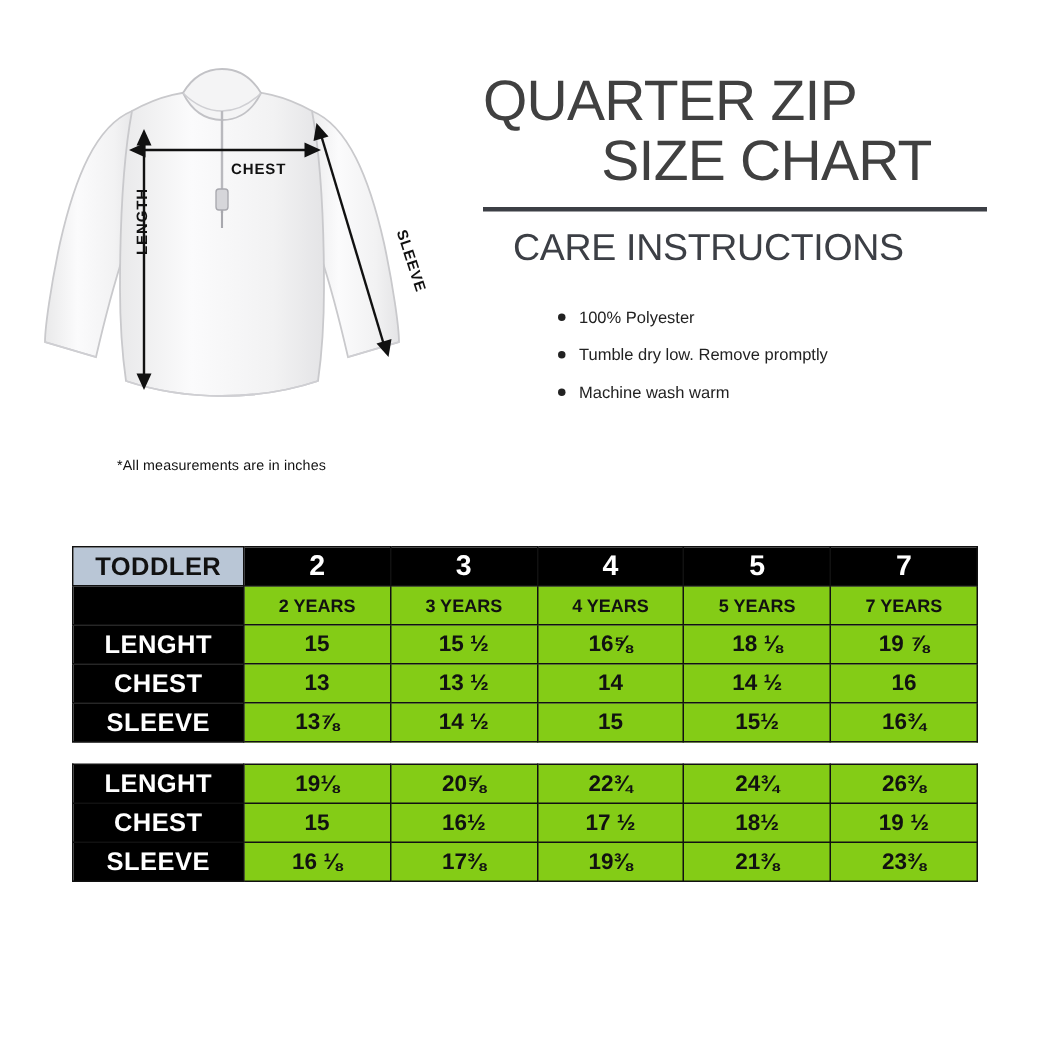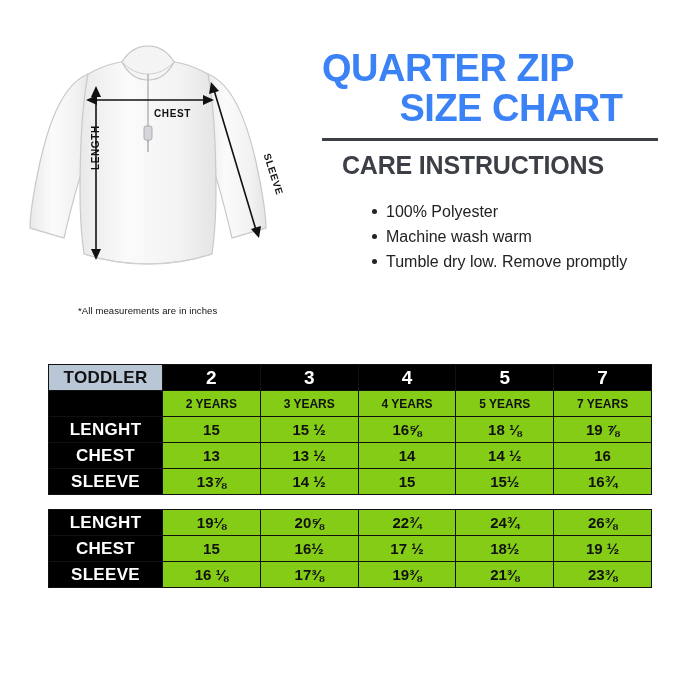--- a/index.html
+++ b/index.html
@@ -36,49 +36,49 @@
   }
 
   .info-area {
     position: relative;
     width: 380px; height: 350px;
     padding-top: 48px;
     flex: none;
   }
   .title-line1, .title-line2 {
     font-family: "Liberation Sans", sans-serif;
-    font-weight: bold;
+    font-weight: normal;
     font-size: 38px;
     line-height: 40px;
     letter-spacing: -0.5px;
-    color: #3b82f6;
+    color: #404040;
   }
   .title-line1 { padding-left: 2px; }
   .title-line2 { padding-left: 2px; text-align: center; }
   .rule {
     width: 336px;
     height: 3px;
     background: #3c3f45;
     margin: 10px 0 10px 2px;
   }
   .care-title {
-    font-weight: bold;
+    font-weight: normal;
     font-size: 25px;
     color: #3c3f45;
     letter-spacing: -0.2px;
     padding-left: 22px;
   }
   .care-list {
     margin-top: 22px;
     padding-left: 52px;
   }
   .care-list li {
     list-style: none;
     position: relative;
-    font-size: 16px;
+    font-size: 11px;
     color: #222;
     line-height: 20px;
     margin-bottom: 5px;
     padding-left: 14px;
   }
   .care-list li::before {
     content: "";
     position: absolute;
     left: 0; top: 7px;
     width: 5px; height: 5px;
@@ -201,22 +201,22 @@
       <div class="measure-note">*All measurements are in inches</div>
     </div>
 
     <div class="info-area">
       <div class="title-line1">QUARTER ZIP</div>
       <div class="title-line2">SIZE CHART</div>
       <div class="rule"></div>
       <div class="care-title">CARE INSTRUCTIONS</div>
       <ul class="care-list">
         <li>100% Polyester</li>
+        <li>Tumble dry low. Remove promptly</li>
         <li>Machine wash warm</li>
-        <li>Tumble dry low. Remove promptly</li>
       </ul>
     </div>
   </div>
 
   <div class="tables">
 
     <table>
       <colgroup>
           <col class="label-col">
           <col>

